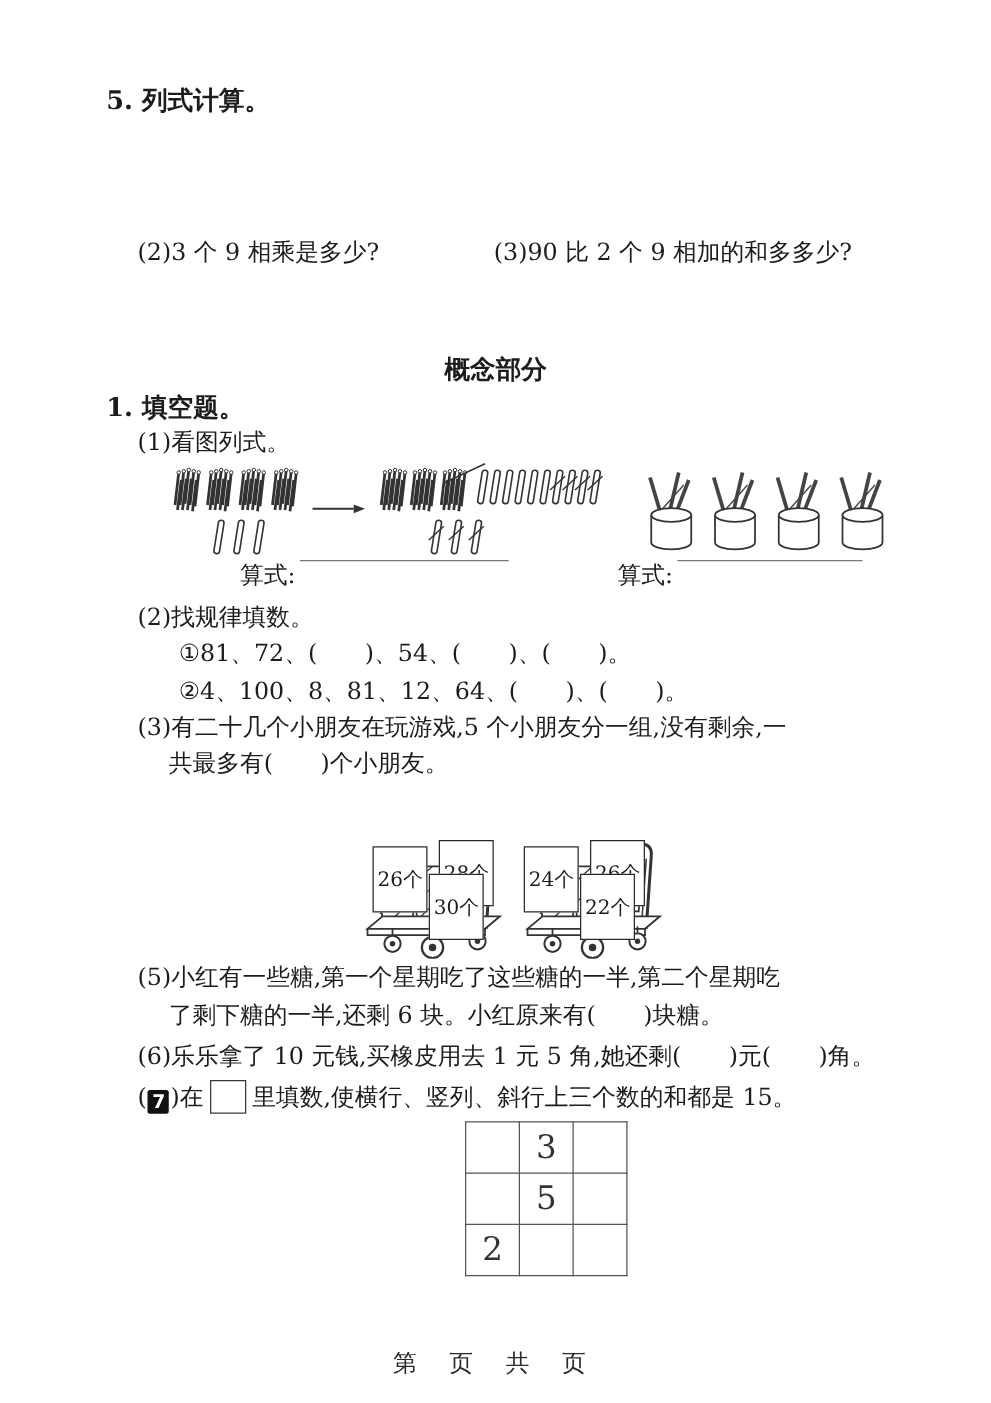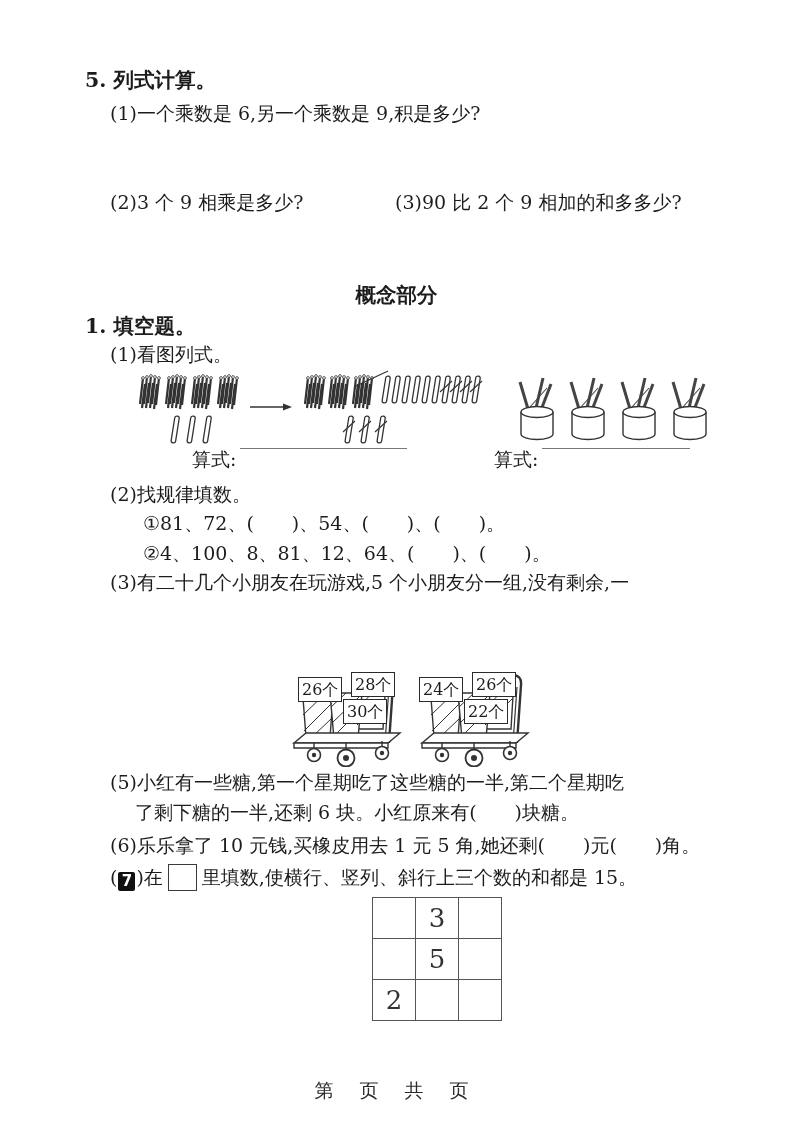--- a/index.html
+++ b/index.html
@@ -10,21 +10,21 @@
   .line{position:absolute;white-space:pre;font-size:19px;line-height:24px;}
   .bold{font-weight:bold;font-size:20.5px;}
   .center{left:0;width:100%;text-align:center;}
   .fig{position:absolute;}
   .eq{position:absolute;display:flex;font-size:19px;}
   .uline{display:inline-block;border-bottom:1.2px solid #777;height:1px;margin:0 0 3px 4px;}
   .w167{width:167px;} .w148{width:148px;}
   .carts{position:absolute;left:288px;top:663px;width:260px;height:104px;}
   .cart-label{
     position:absolute;border:1.6px solid #2a2a2a;background:#fff;
-    font-size:16px;line-height:19px;padding:2px 3px;white-space:nowrap;
+    font-size:16px;line-height:19px;padding:16px 3px;white-space:nowrap;
   }
   .blackbox{
     display:inline-block;width:17px;height:19px;background:#111;color:#fff;
     text-align:center;font-size:15px;line-height:19px;font-weight:bold;
     border-radius:2px;margin:0 1px;vertical-align:-2px;
     font-family:"DejaVu Sans","Liberation Sans",sans-serif;
   }
   .emptybox{
     display:inline-block;width:27px;height:25px;border:1.6px solid #3a3a3a;
     background:#fff;margin:0 5px;vertical-align:-7px;
@@ -100,21 +100,20 @@
       <circle cx="58" cy="95" r="3" fill="#333"></circle>
       <circle cx="94" cy="90" r="6.5" fill="#fff" stroke="#333" stroke-width="1.6"></circle>
       <circle cx="94" cy="90" r="2.2" fill="#333"></circle>
     </g>
   </defs>
 </svg>
 
 <div class="page">
 
   <div class="line bold" style="left:85px;top:68px">5. 列式计算。</div>
-  <div class="line" style="left:110px;top:101px">(1)一个乘数是 6,另一个乘数是 9,积是多少?</div>
   <div class="line" style="left:110px;top:190px">(2)3 个 9 相乘是多少?</div>
   <div class="line" style="left:395px;top:190px">(3)90 比 2 个 9 相加的和多多少?</div>
 
   <div class="line bold center" style="top:283px">概念部分</div>
   <div class="line bold" style="left:85px;top:314px">1. 填空题。</div>
   <div class="line" style="left:110px;top:342px">(1)看图列式。</div>
 
   <svg class="fig" style="left:130px;top:370px" width="172" height="78" viewBox="0 0 172 78">
     <use href="#bundle" x="8" y="2"></use>
     <use href="#bundle" x="34" y="2"></use>
@@ -163,20 +162,21 @@
   <div class="eq" style="left:494px;top:447px">
     <span>算式:</span>
       <span class="uline w148"></span>
   </div>
 
   <div class="line" style="left:110px;top:482px">(2)找规律填数。</div>
   <div class="line" style="left:143px;top:511px">①81、72、(　　)、54、(　　)、(　　)。</div>
   <div class="line" style="left:143px;top:541px">②4、100、8、81、12、64、(　　)、(　　)。</div>
 
   <div class="line" style="left:110px;top:570px">(3)有二十几个小朋友在玩游戏,5 个小朋友分一组,没有剩余,一</div>
+  <div class="line" style="left:135px;top:599px">共最多有(　　)个小朋友。</div>
 
 
   <div class="carts">
     <svg class="fig" style="left:0;top:0" width="122" height="104" viewBox="0 0 122 104">
       <use href="#cart"></use>
     </svg>
     <svg class="fig" style="left:128px;top:0" width="122" height="104" viewBox="0 0 122 104">
       <use href="#cart"></use>
     </svg>
     <div class="cart-label" style="left:10px;top:14px">26个</div>

